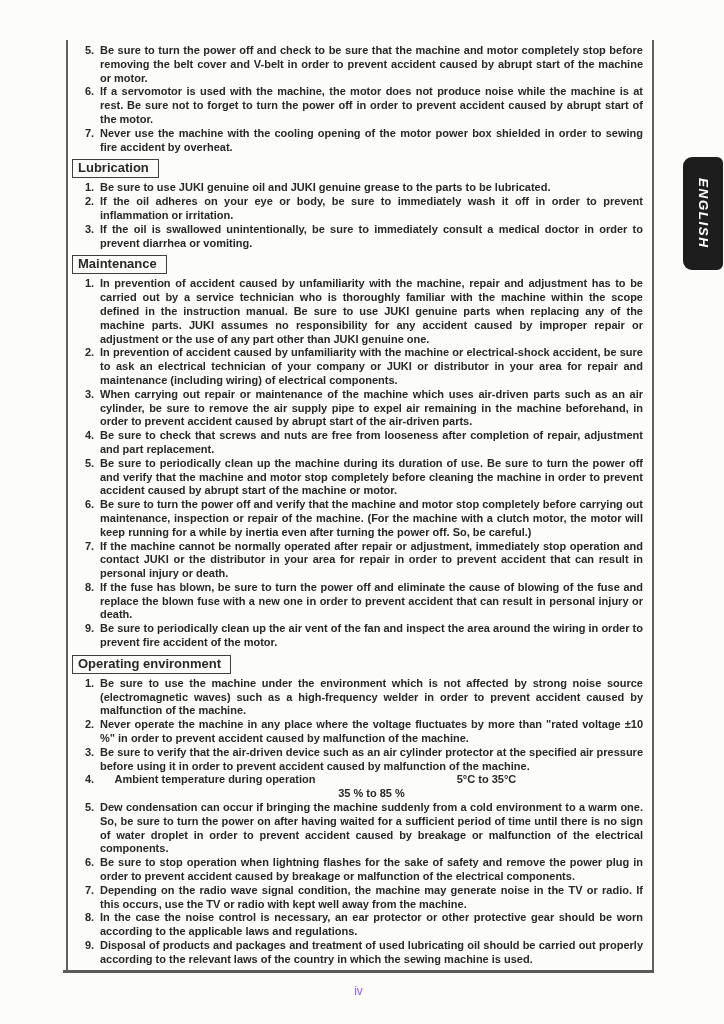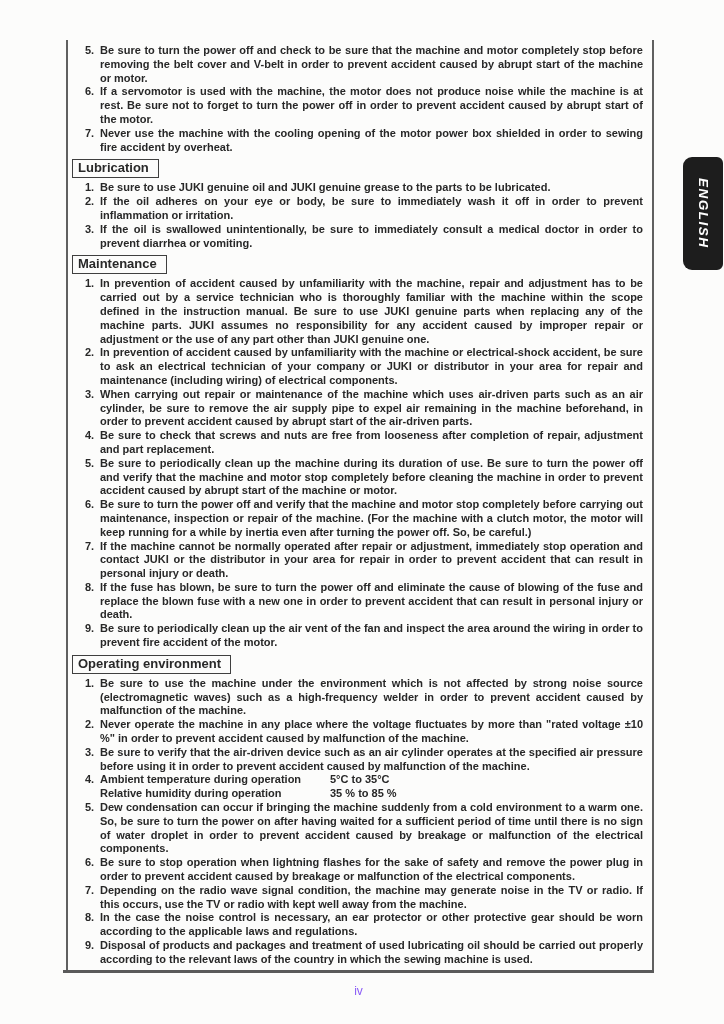--- a/index.html
+++ b/index.html
@@ -40,21 +40,21 @@
     margin:5px 0 3px -13px;
     font-size:13px;
     line-height:16px;
     font-weight:bold;
     text-align:left;
   }
   .num-list { width:100%; }
   .list-item { display:flex; align-items:flex-start; }
   .item-num { flex:none; width:15px; text-align:left; }
   .item-body { flex:1; min-width:0; }
-  .cond-row { display:flex; text-align:left; }
+  .cond-row { display:flex; text-align:center; }
   .cond-label { flex:none; width:230px; }
   .cond-value { flex:1; }
   .english-tab {
     position:absolute;
     right:1px; top:157px;
     width:40px; height:113px;
     background:#1d1d1d;
     border-radius:9px 6px 6px 9px;
     display:flex; align-items:center; justify-content:center;
   }
@@ -192,32 +192,31 @@
           </div>
           <div class="list-item">
             <span class="item-num">2.</span>
             <div class="item-body">
               <div class="item-text">Never operate the machine in any place where the voltage fluctuates by more than "rated voltage ±10 %" in order to prevent accident caused by malfunction of the machine.</div>
             </div>
           </div>
           <div class="list-item">
             <span class="item-num">3.</span>
             <div class="item-body">
-              <div class="item-text">Be sure to verify that the air-driven device such as an air cylinder operates at the specified air pressure before using it in order to prevent accident caused by malfunction of the machine.</div>
+              <div class="item-text">Be sure to verify that the air-driven device such as an air cylinder protector at the specified air pressure before using it in order to prevent accident caused by malfunction of the machine.</div>
             </div>
           </div>
           <div class="list-item">
             <span class="item-num">4.</span>
             <div class="item-body">
               <div class="cond-row">
                 <span class="cond-label">Ambient temperature during operation</span>
                 <span class="cond-value">5°C to 35°C</span>
               </div>
               <div class="cond-row">
-                <span class="cond-label">Relative humidity during operation</span>
                 <span class="cond-value">35 % to 85 %</span>
               </div>
             </div>
           </div>
           <div class="list-item">
             <span class="item-num">5.</span>
             <div class="item-body">
               <div class="item-text">Dew condensation can occur if bringing the machine suddenly from a cold environment to a warm one. So, be sure to turn the power on after having waited for a sufficient period of time until there is no sign of water droplet in order to prevent accident caused by breakage or malfunction of the electrical components.</div>
             </div>
           </div>

